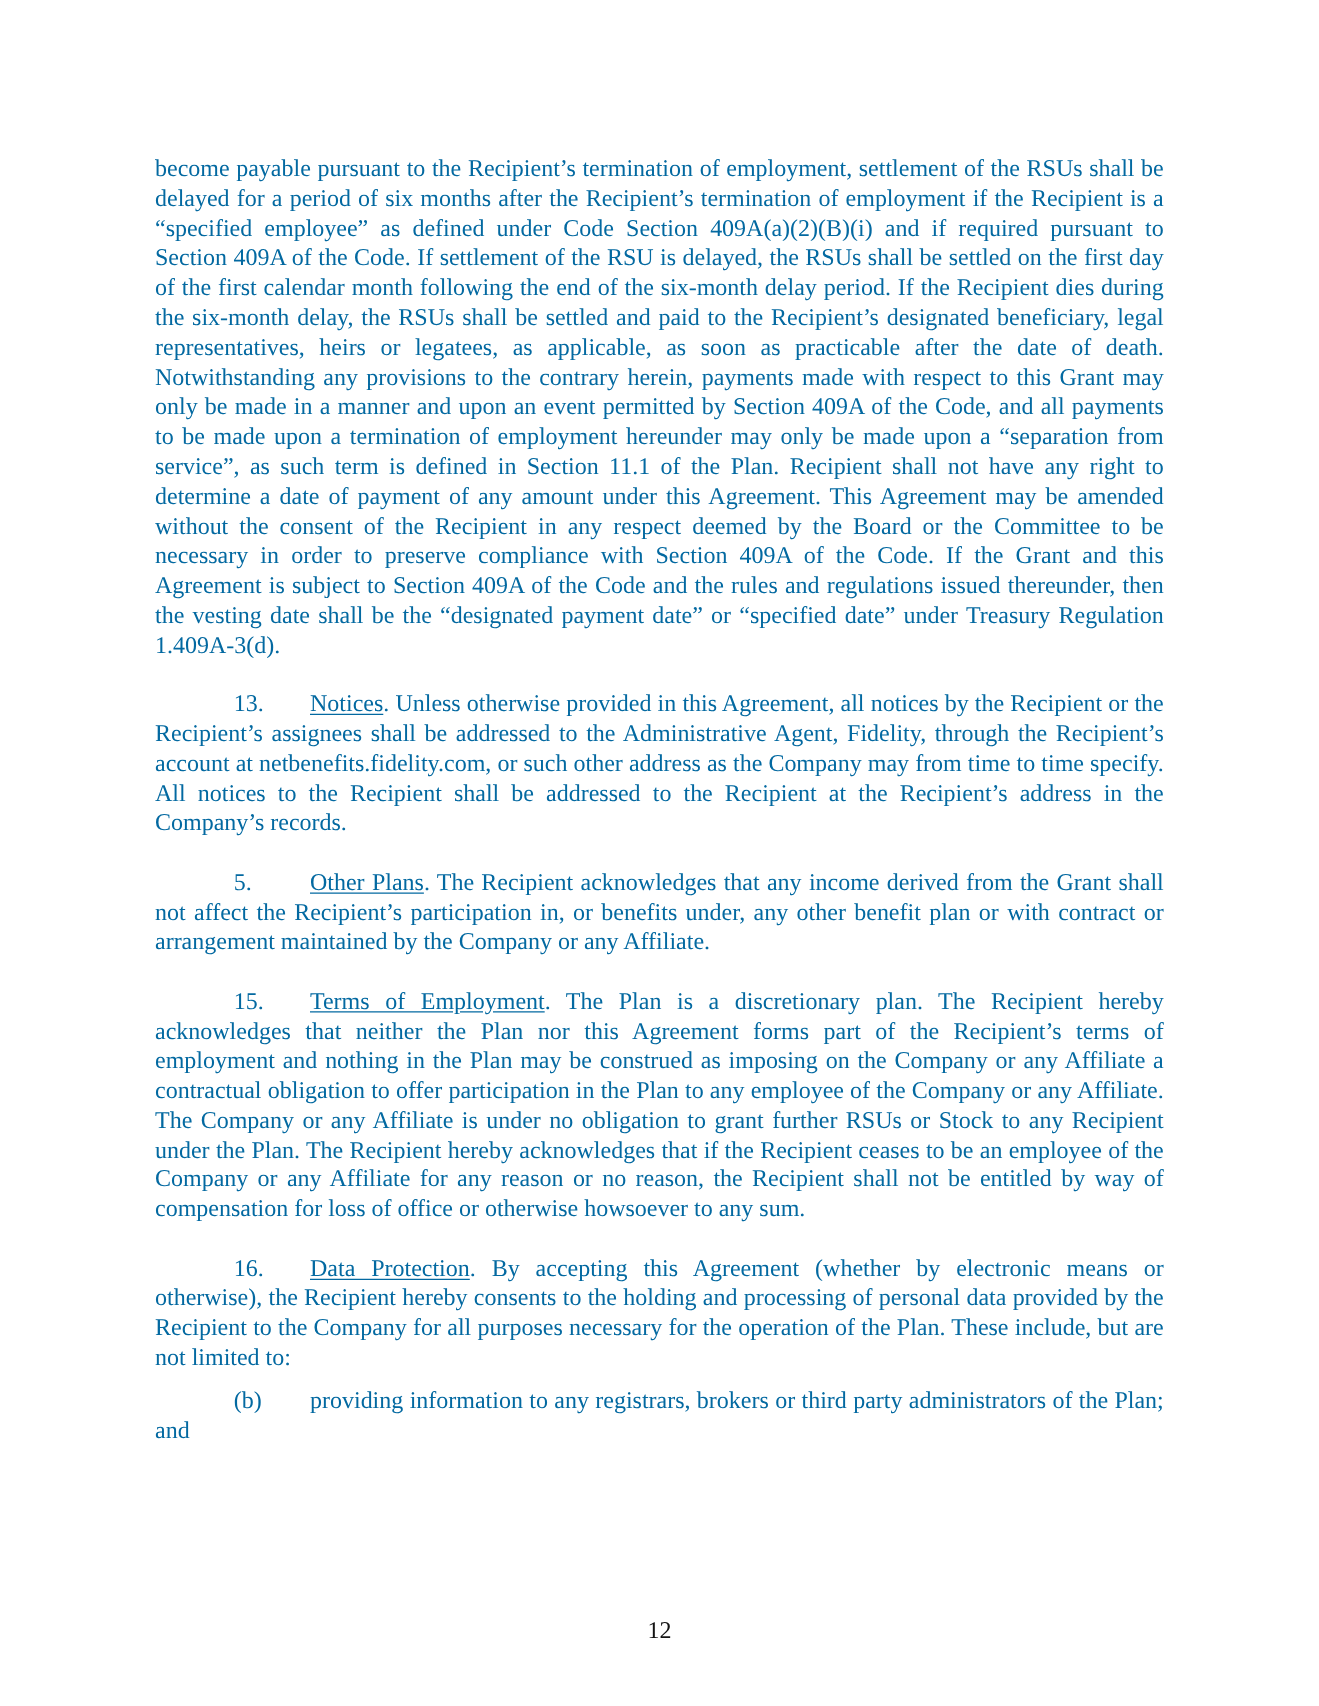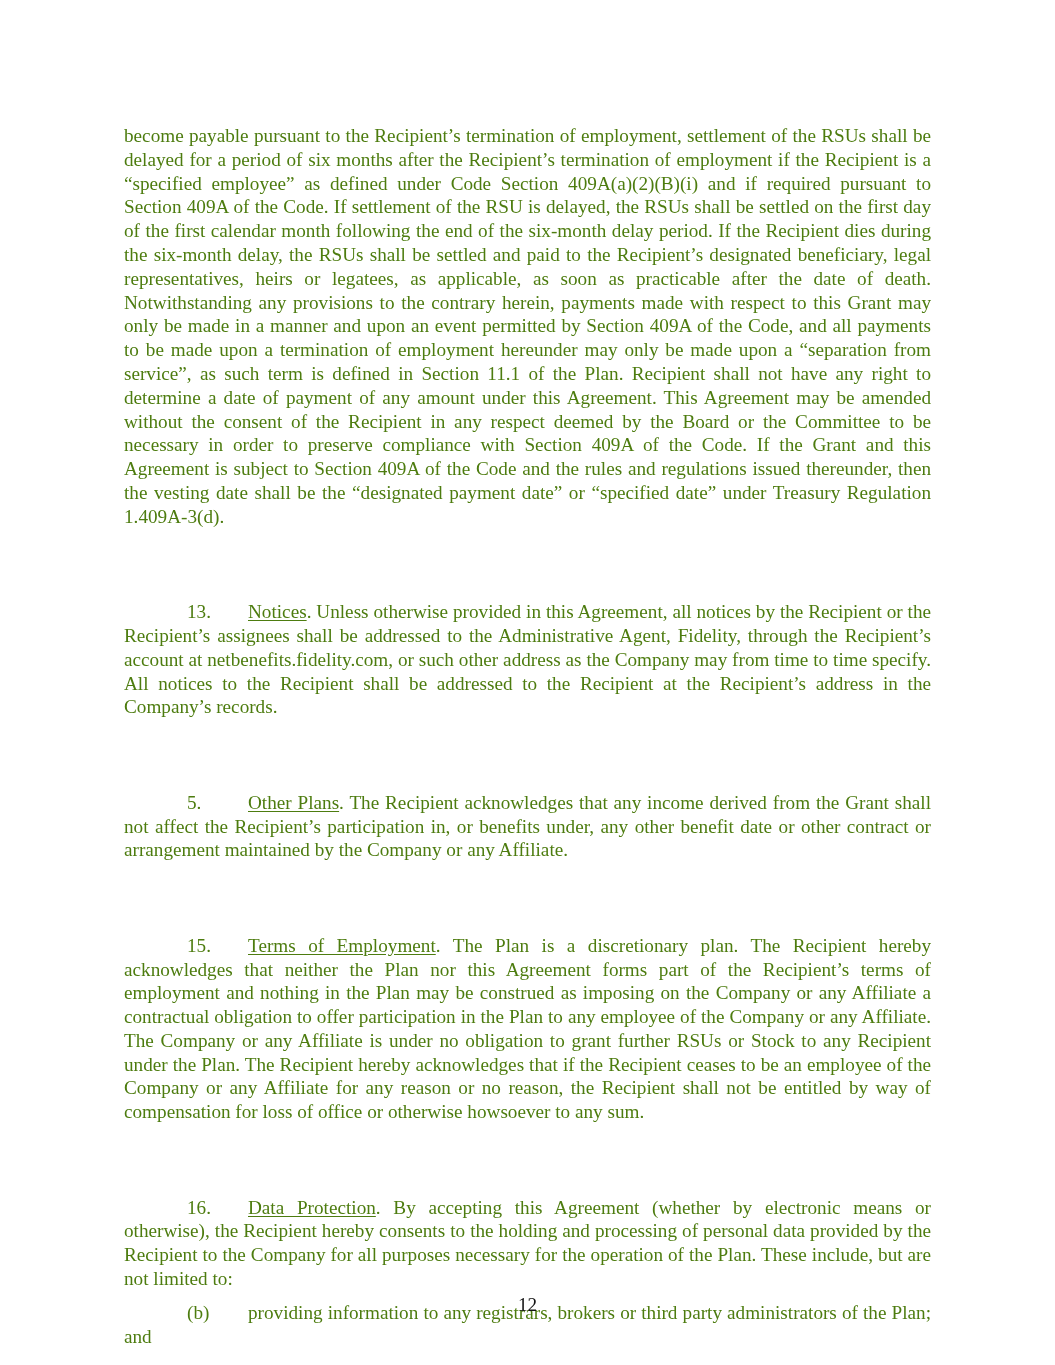--- a/index.html
+++ b/index.html
@@ -5,27 +5,27 @@
   html, body { margin: 0; padding: 0; background: #ffffff; }
   body { width: 1055px; height: 1365px; position: relative; overflow: hidden; }
   .page {
     position: absolute;
     left: 124px;
     top: 124px;
     width: 807px;
     font-family: "Liberation Serif", "DejaVu Serif", serif;
     font-size: 19.2px;
     line-height: 23.8px;
-    color: #4d7c0f;
+    color: #0369a1;
   }
   p { margin: 0; text-align: justify; text-align-last: left; }
   .gap { margin-top: 23.6px; }
   .gap-small { margin-top: 10px; }
   .indent { text-indent: 63px; }
-  .num { display: inline-block; width: 61px; text-indent: 0; margin-top: 48px; }
+  .num { display: inline-block; width: 61px; text-indent: 0; }
   .heading { text-decoration: underline; text-underline-offset: 2px; margin-top: 16px; }
   .sub-indent { text-indent: 63px; }
   .sub-label { display: inline-block; width: 61px; text-indent: 0; }
   .page-number {
     position: absolute;
     left: 0; width: 1055px;
     top: 1294px;
     text-align: center;
     font-family: "Liberation Serif", "DejaVu Serif", serif;
     font-size: 19.2px;
@@ -33,21 +33,21 @@
   }
 </style>
 </head>
 <body>
 
 <div class="page">
   <p>become payable pursuant to the Recipient’s termination of employment, settlement of the RSUs shall be delayed for a period of six months after the Recipient’s termination of employment if the Recipient is a “specified employee” as defined under Code Section 409A(a)(2)(B)(i) and if required pursuant to Section 409A of the Code.  If settlement of the RSU is delayed, the RSUs shall be settled on the first day of the first calendar month following the end of the six-month delay period.  If the Recipient dies during the six-month delay, the RSUs shall be settled and paid to the Recipient’s designated beneficiary, legal representatives, heirs or legatees, as applicable, as soon as practicable after the date of death.  Notwithstanding any provisions to the contrary herein, payments made with respect to this Grant may only be made in a manner and upon an event permitted by Section 409A of the Code, and all payments to be made upon a termination of employment hereunder may only be made upon a “separation from service”, as such term is defined in Section 11.1 of the Plan.  Recipient shall not have any right to determine a date of payment of any amount under this Agreement. This Agreement may be amended without the consent of the Recipient in any respect deemed by the Board or the Committee to be necessary in order to preserve compliance with Section 409A of the Code. If the Grant and this Agreement is subject to Section 409A of the Code and the rules and regulations issued thereunder, then the vesting date shall be the “designated payment date” or “specified date” under Treasury Regulation 1.409A-3(d).</p>
 
   <p class="gap indent"><span class="num">13.</span><span class="heading">Notices</span><span>.  Unless otherwise provided in this Agreement, all notices by the Recipient or the Recipient’s assignees shall be addressed to the Administrative Agent, Fidelity, through the Recipient’s account at netbenefits.fidelity.com, or such other address as the Company may from time to time specify.  All notices to the Recipient shall be addressed to the Recipient at the Recipient’s address in the Company’s records.</span></p>
 
-  <p class="gap indent"><span class="num">5.</span><span class="heading">Other Plans</span><span>.  The Recipient acknowledges that any income derived from the Grant shall not affect the Recipient’s participation in, or benefits under, any other benefit date or other contract or arrangement maintained by the Company or any Affiliate.</span></p>
+  <p class="gap indent"><span class="num">5.</span><span class="heading">Other Plans</span><span>.  The Recipient acknowledges that any income derived from the Grant shall not affect the Recipient’s participation in, or benefits under, any other benefit plan or with contract or arrangement maintained by the Company or any Affiliate.</span></p>
 
   <p class="gap indent"><span class="num">15.</span><span class="heading">Terms of Employment</span><span>.  The Plan is a discretionary plan.  The Recipient hereby acknowledges that neither the Plan nor this Agreement forms part of the Recipient’s terms of employment and nothing in the Plan may be construed as imposing on the Company or any Affiliate a contractual obligation to offer participation in the Plan to any employee of the Company or any Affiliate.  The Company or any Affiliate is under no obligation to grant further RSUs or Stock to any Recipient under the Plan.  The Recipient hereby acknowledges that if the Recipient ceases to be an employee of the Company or any Affiliate for any reason or no reason, the Recipient shall not be entitled by way of compensation for loss of office or otherwise howsoever to any sum.</span></p>
 
   <p class="gap indent"><span class="num">16.</span><span class="heading">Data Protection</span><span>.  By accepting this Agreement (whether by electronic means or otherwise), the Recipient hereby consents to the holding and processing of personal data provided by the Recipient to the Company for all purposes necessary for the operation of the Plan.  These include, but are not limited to:</span></p>
 
 
   <p class="gap-small sub-indent"><span class="sub-label">(b)</span><span>providing information to any registrars, brokers or third party administrators of the Plan; and</span></p>
 </div>
 
 <div class="page-number">12</div>

